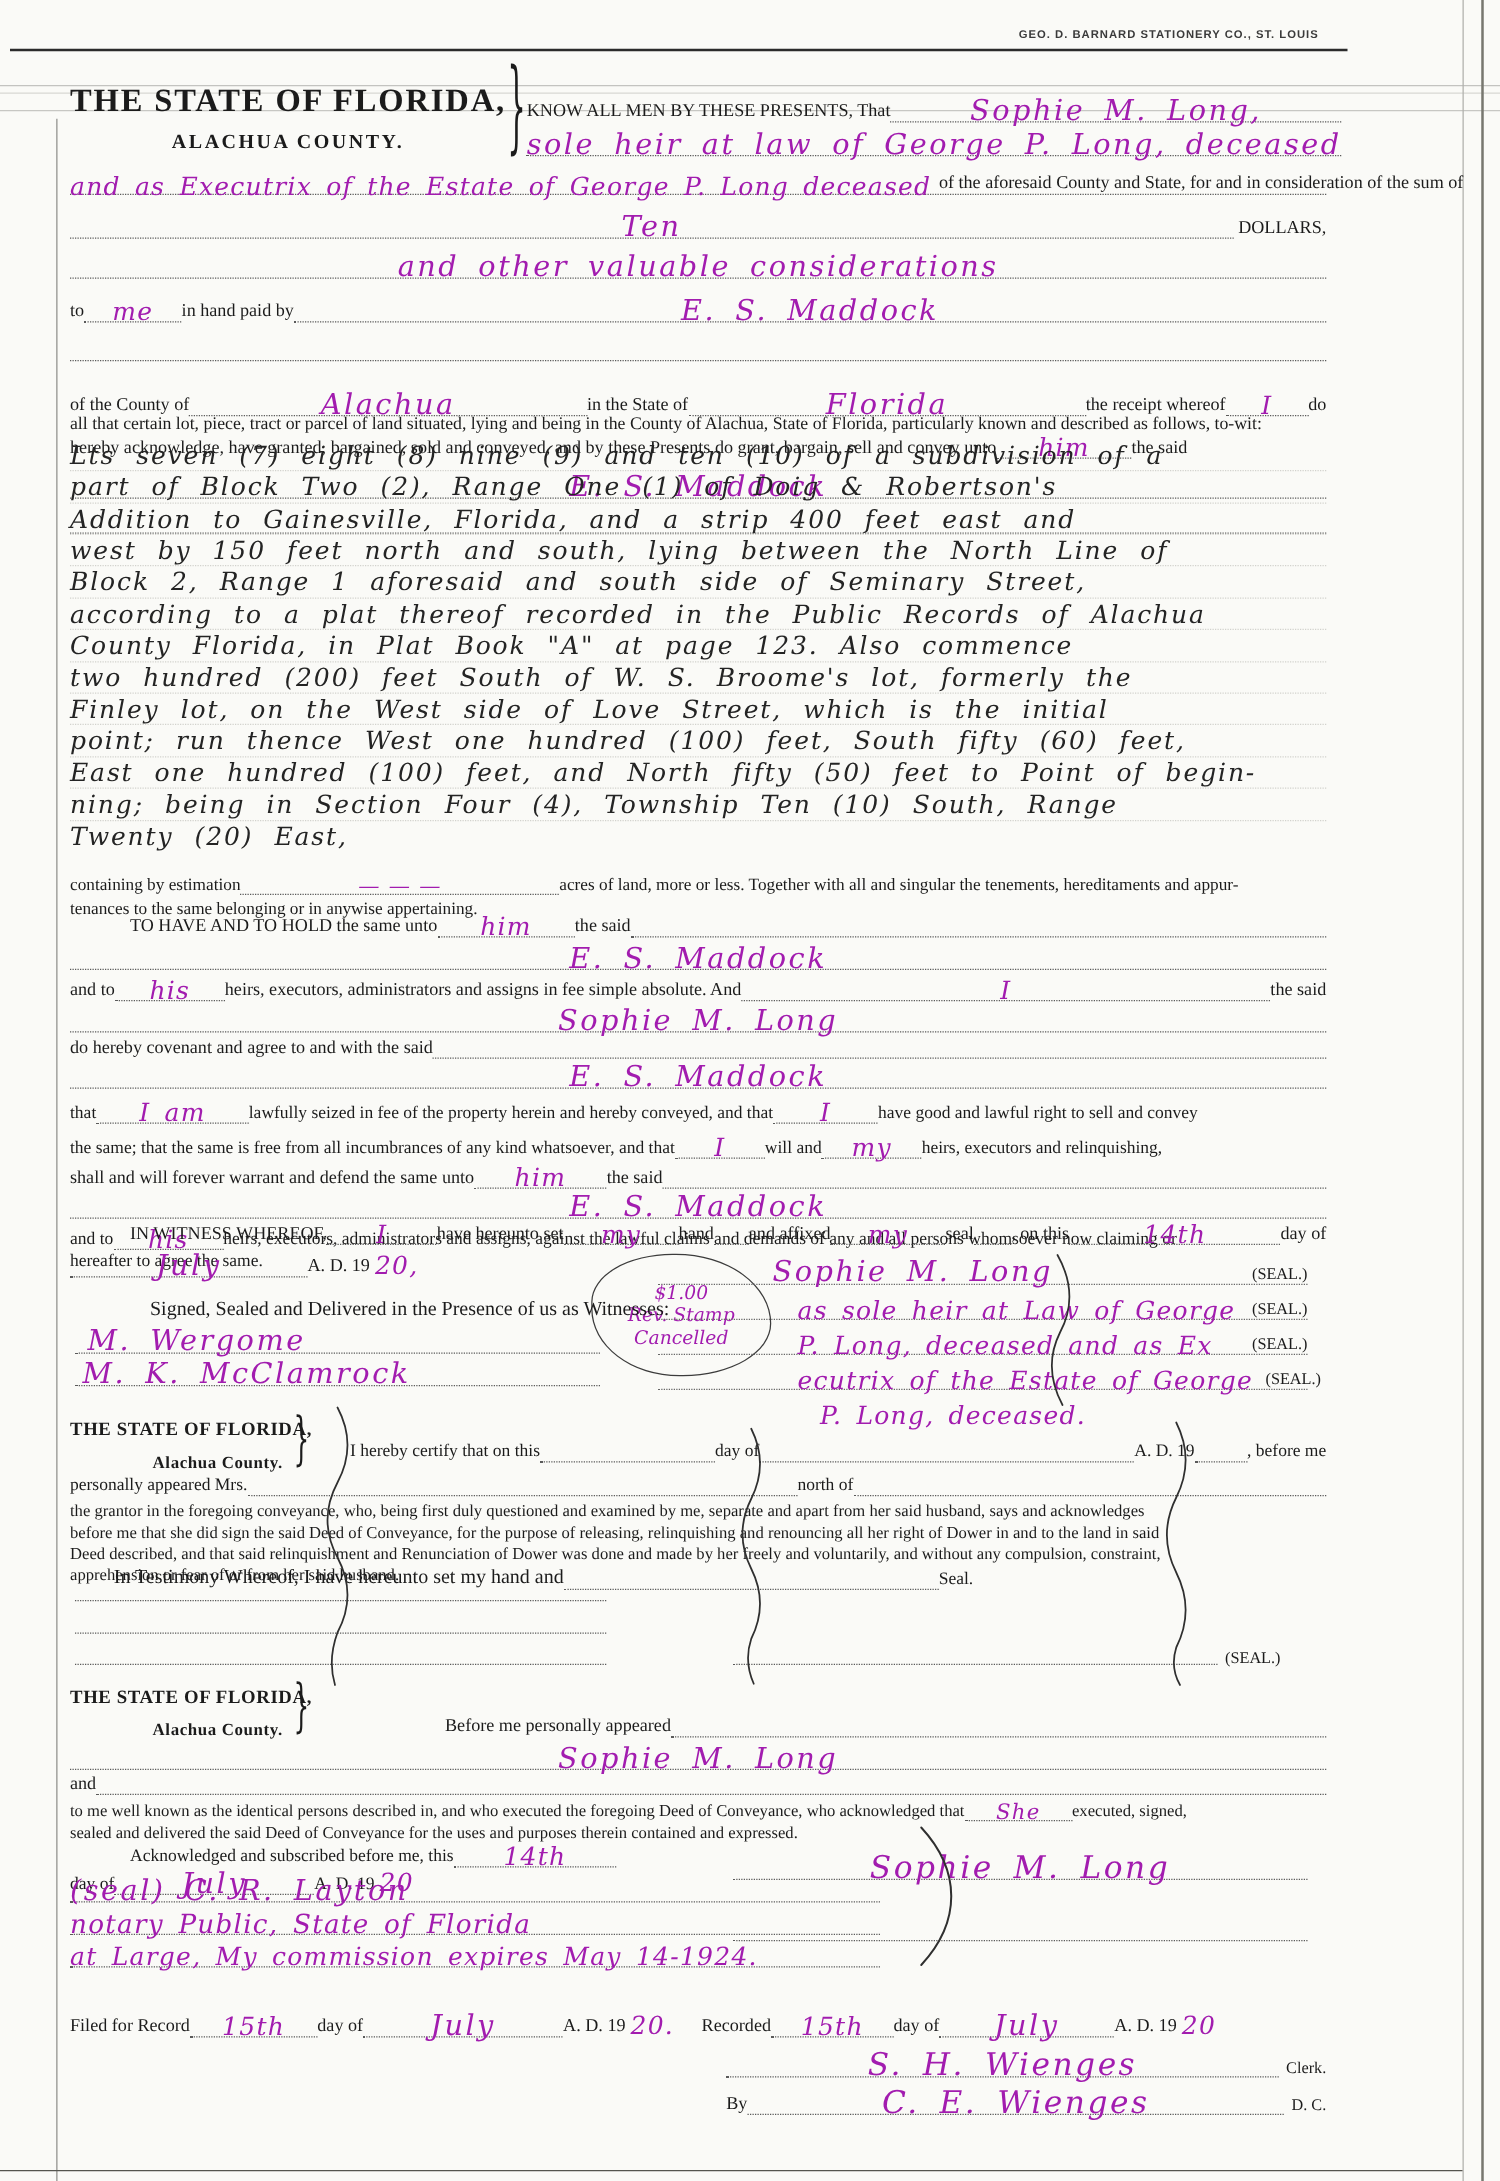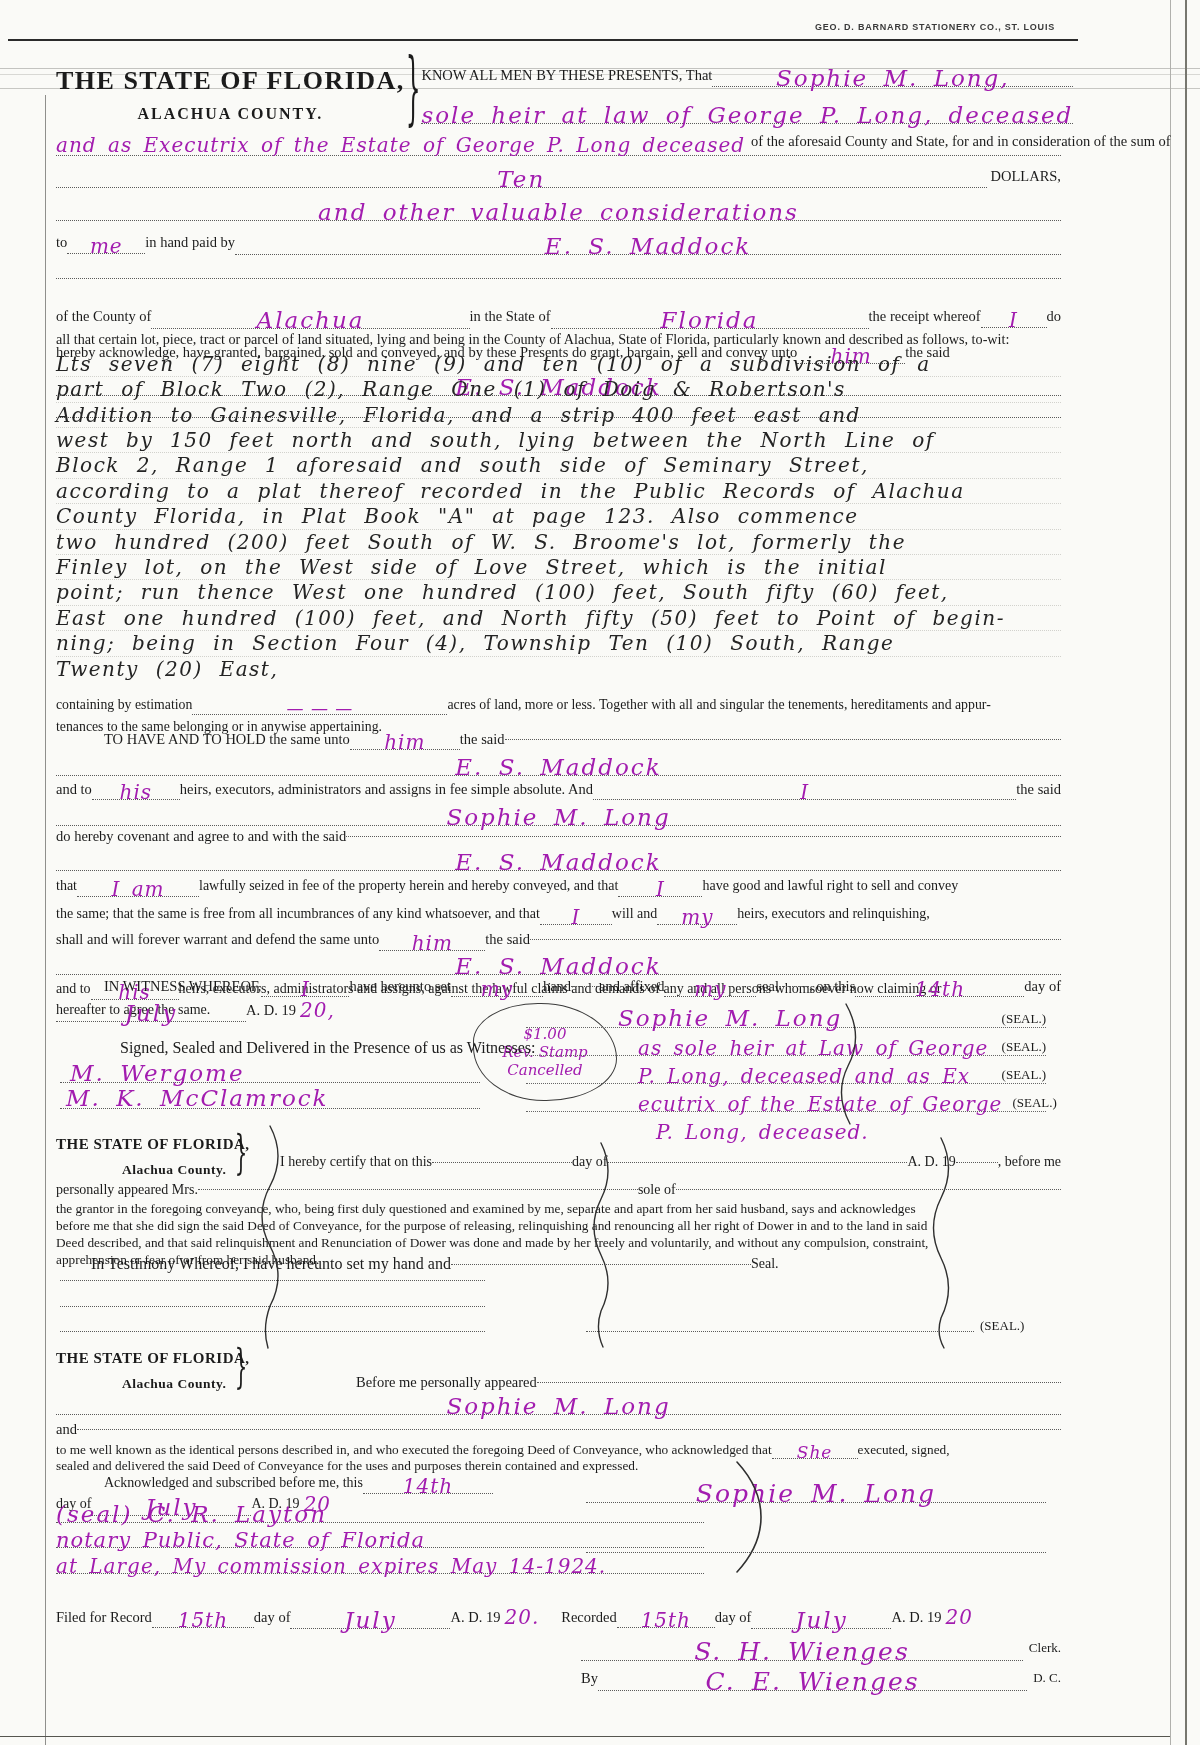--- a/index.html
+++ b/index.html
@@ -4,21 +4,21 @@
 <style>
   html,body{margin:0;padding:0;background:#e8e8e6}
   .page{position:relative;width:1200px;height:1745px;background:#fafaf7;overflow:hidden;
         font-family:"Liberation Serif",serif;color:#1b1b1b}
   
   .hline{position:absolute;height:0;border-top:1px solid #bbb}
   .vline{position:absolute;width:0;border-left:1px solid #999}
   
   .p{font-size:14.5px;white-space:nowrap;line-height:1.25}
   .psm{font-size:13.3px;white-space:normal;line-height:1.28}
-  .row{display:flex;align-items:center}
+  .row{display:flex;align-items:flex-end}
   .f{flex:1 1 auto;border-bottom:1px dotted #5a5a5a;text-align:center;min-width:0}
   .f>.hw{position:relative;top:4px}
   
   .hw{font-family:"DejaVu Serif",serif;font-style:italic;color:#a21caf;white-space:nowrap;line-height:1}
   .hw-sm{font-size:17px;letter-spacing:1px}
   .hw-md{font-size:20px;letter-spacing:1px;word-spacing:4px}
   .hw-lg{font-size:23px;letter-spacing:2px;word-spacing:6px}
   .sec{position:absolute;left:56px;width:1005px}
   .h-state{font-size:26px;font-weight:bold;letter-spacing:1.5px;white-space:nowrap}
   .h-county{font-size:16px;font-weight:bold;letter-spacing:2px;text-align:center;margin-top:9px}
@@ -283,21 +283,21 @@
       <span class="f" style="flex:0 0 140px"></span>
       <span class="p" style="font-size:14px">day of</span>
       <span class="f"></span>
       <span class="p" style="font-size:14px">A. D. 19</span>
       <span class="f" style="flex:0 0 42px"></span>
       <span class="p" style="font-size:14px">, before me</span>
     </div>
     <div class="row abs" style="left:0;top:54px;width:1005px;height:15px">
       <span class="p" style="font-size:14px">personally appeared Mrs.</span>
       <span class="f" style="flex:0 0 440px"></span>
-      <span class="p" style="font-size:14px">sole of</span>
+      <span class="p" style="font-size:14px">north of</span>
       <span class="f"></span>
     </div>
     <div class="abs" style="left:0;top:72px;width:1005px">
       <div class="psm">the grantor in the foregoing conveyance, who, being first duly questioned and examined by me, separate and apart from her said husband, says and acknowledges</div>
       <div class="psm">before me that she did sign the said Deed of Conveyance, for the purpose of releasing, relinquishing and renouncing all her right of Dower in and to the land in said</div>
       <div class="psm">Deed described, and that said relinquishment and Renunciation of Dower was done and made by her freely and voluntarily, and without any compulsion, constraint,</div>
       <div class="psm">apprehension or fear of or from her said husband.</div>
     </div>
     <div class="row abs" style="left:0;top:128px;width:1005px;height:16px">
       <span class="p" style="margin-left:35px;font-size:16px">In Testimony Whereof, I have hereunto set my hand and</span>

